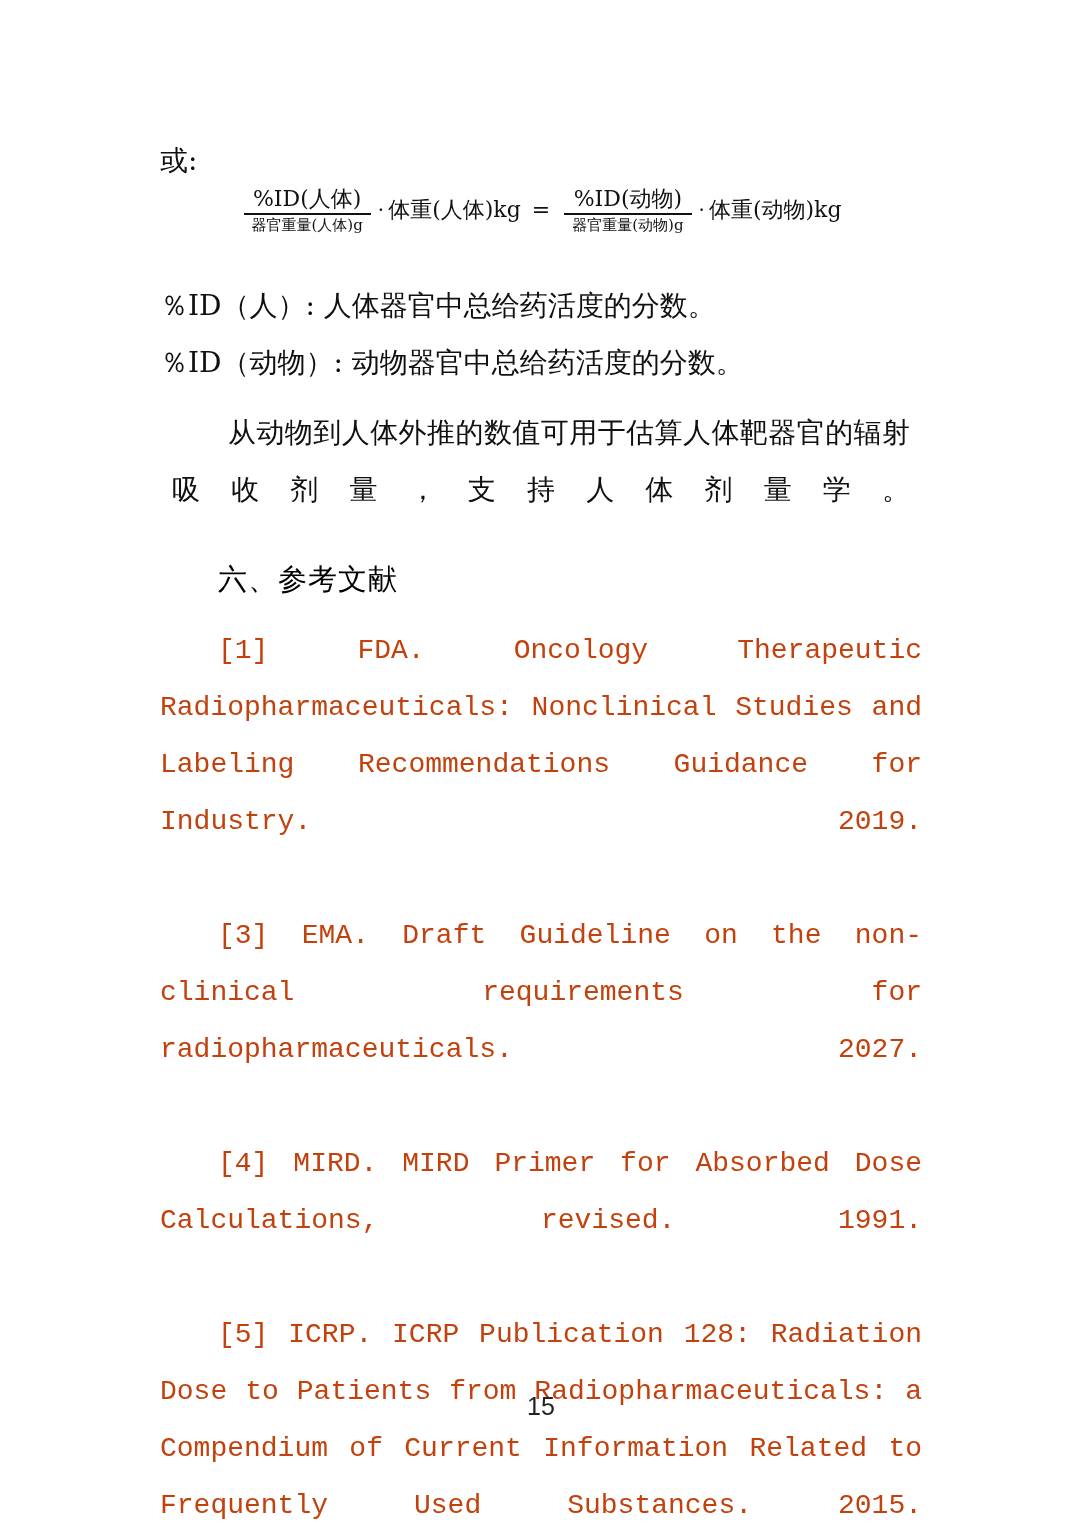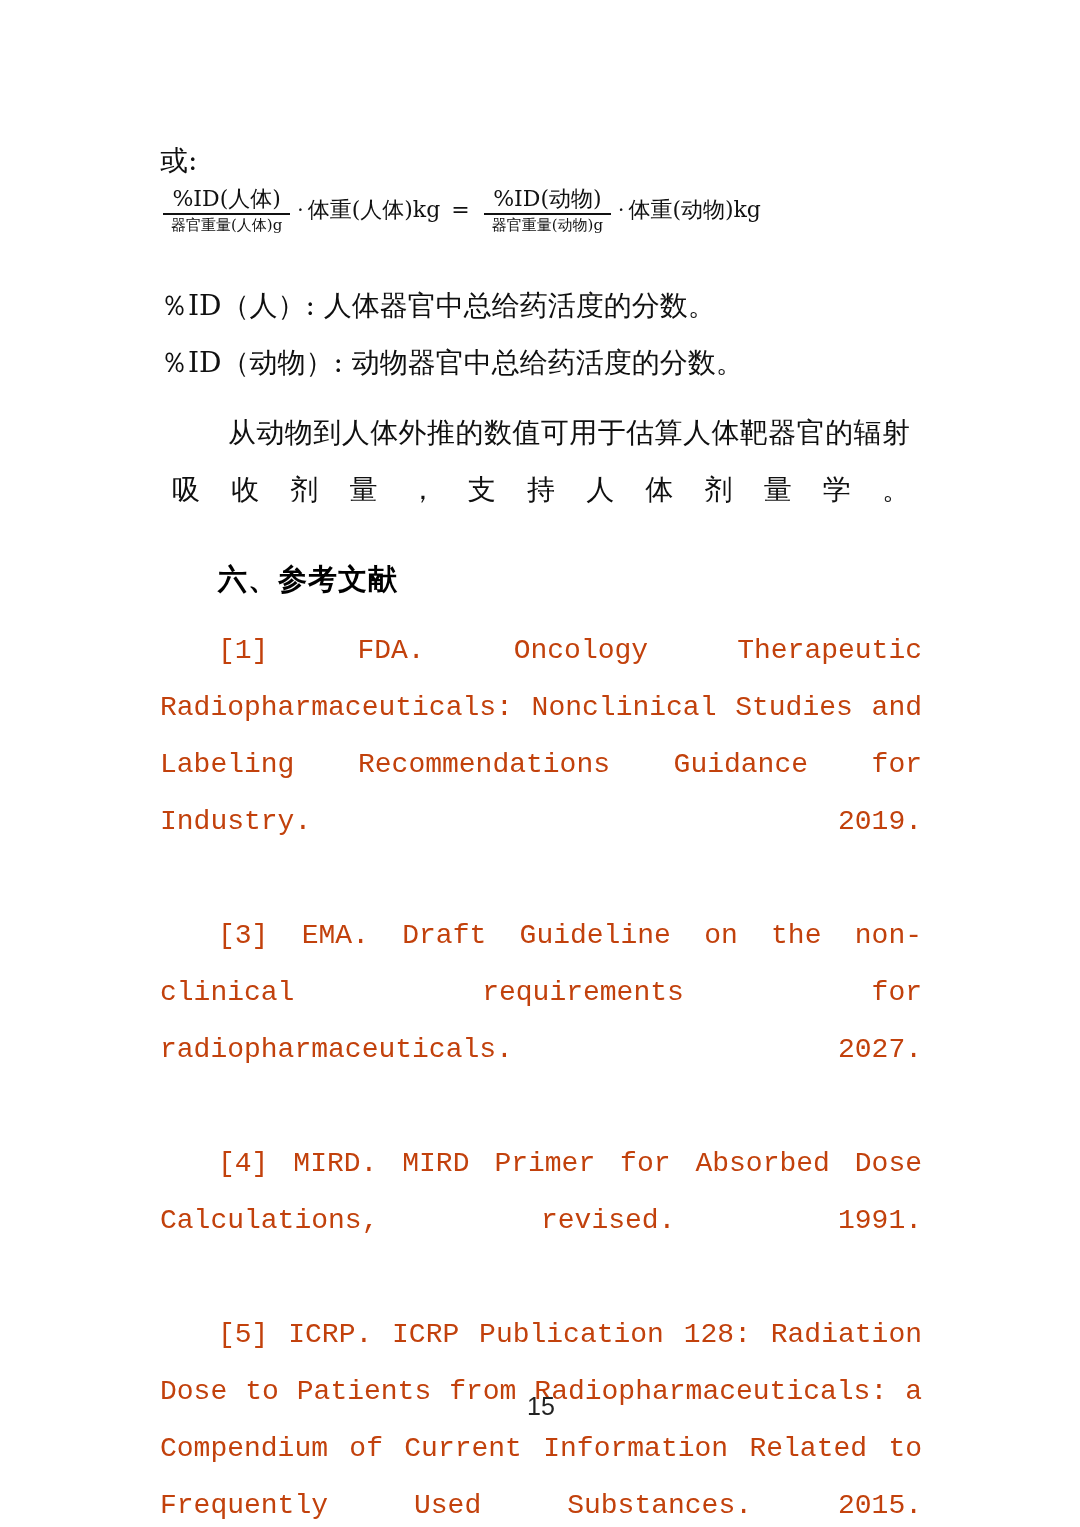--- a/index.html
+++ b/index.html
@@ -61,21 +61,21 @@
     top: 132px;
   }
 
   
   .formula-wrap {
     position: absolute;
     left: 0;
     top: 186px;
     width: 762px;
     display: flex;
-    justify-content: flex-start;
+    justify-content: center;
     align-items: center;
   }
   .formula {
     display: flex;
     align-items: center;
     font-family: "DejaVu Serif", "Liberation Serif", serif;
     font-size: 22px;
     color: #111;
     white-space: nowrap;
   }
@@ -130,21 +130,21 @@
   }
 
   
   .heading {
     position: absolute;
     left: 0;
     top: 560px;
     width: 762px;
     font-family: "DejaVu Serif", "Liberation Serif", serif;
     font-size: 29px;
-    font-weight: bold;
+    font-weight: normal;
     text-indent: 58px;
     letter-spacing: 1px;
     color: #000;
   }
 
   
   .refs {
     position: absolute;
     left: 0;
     top: 622px;

